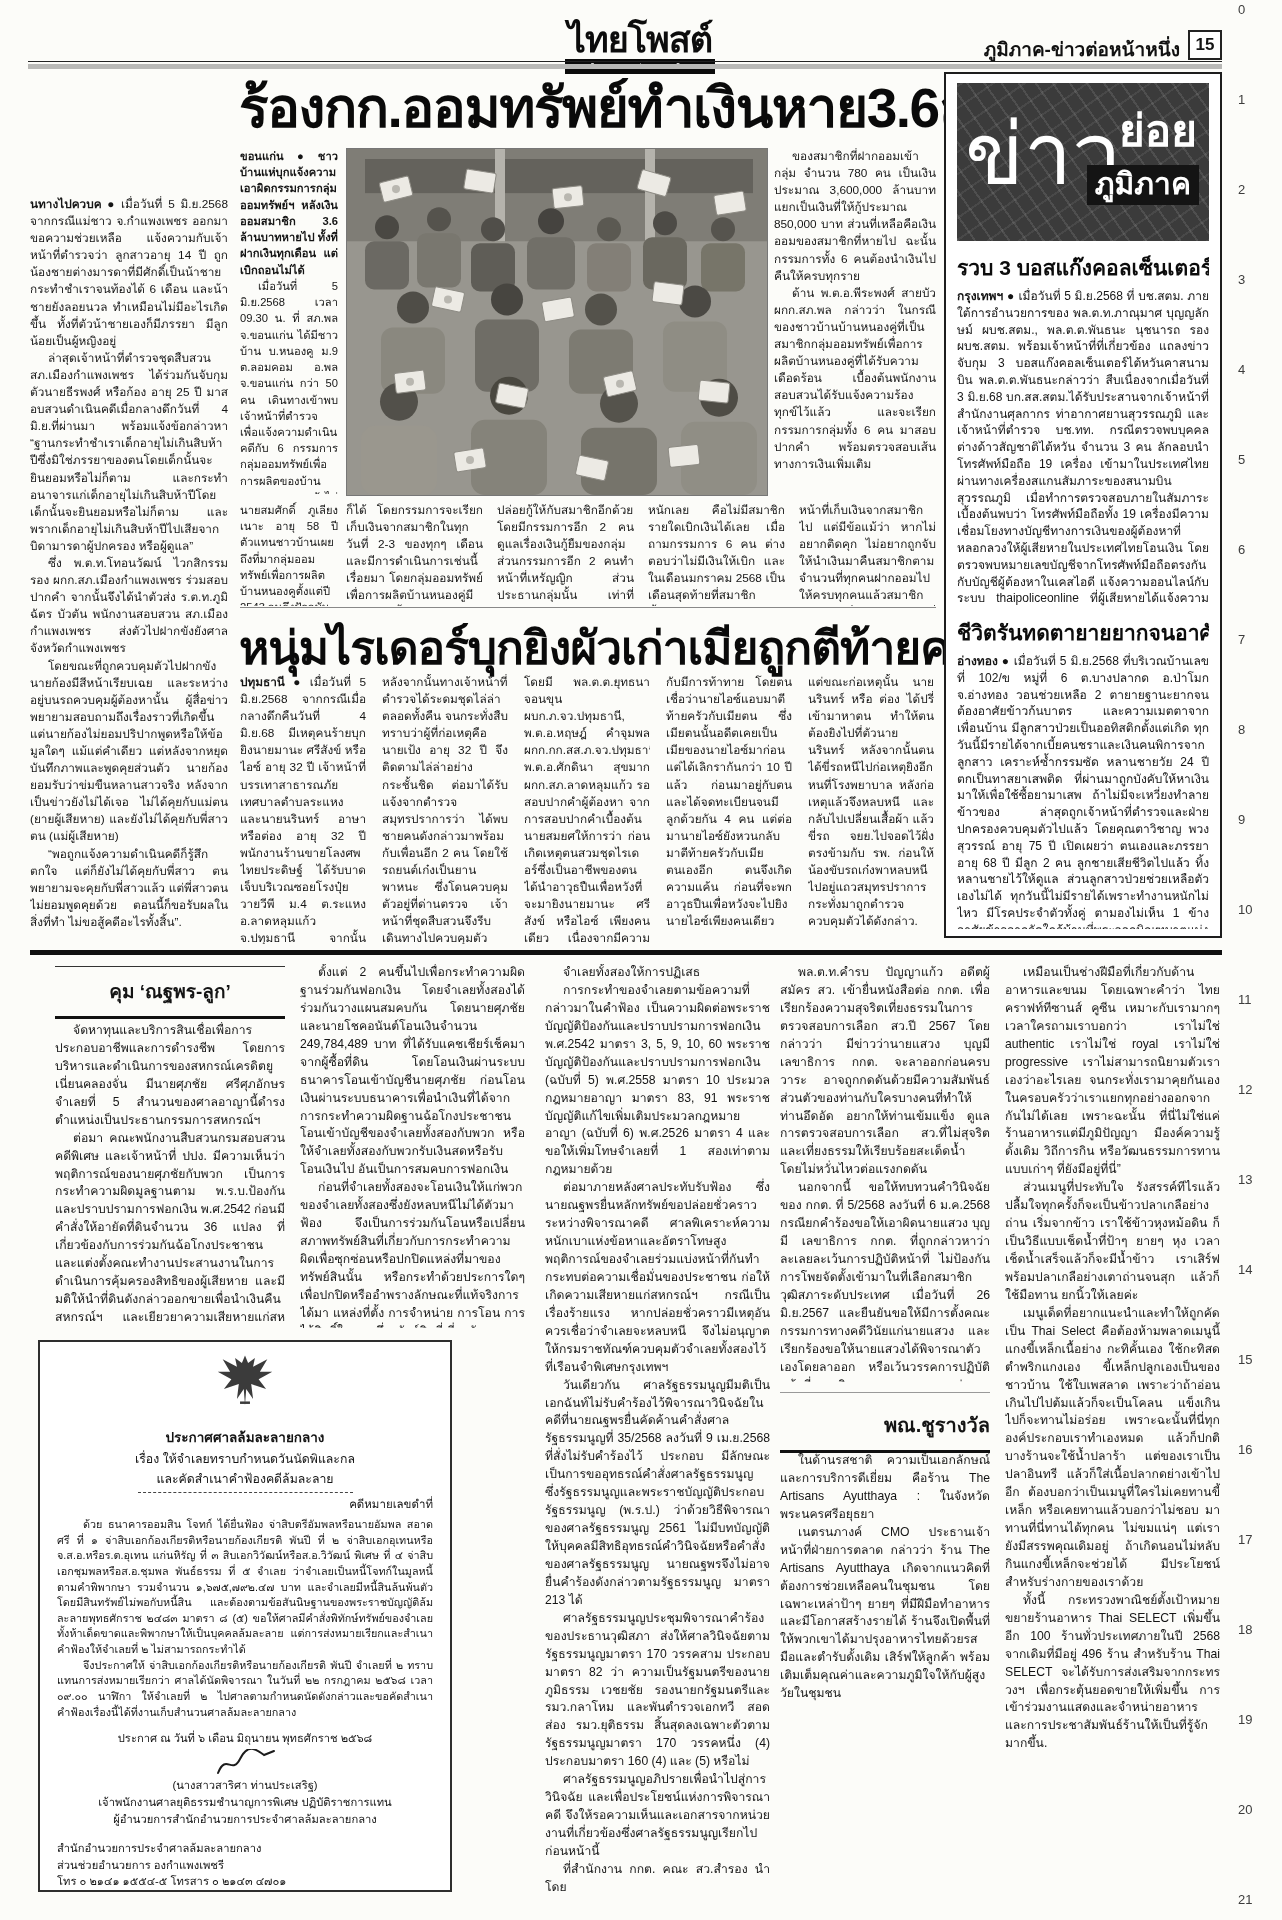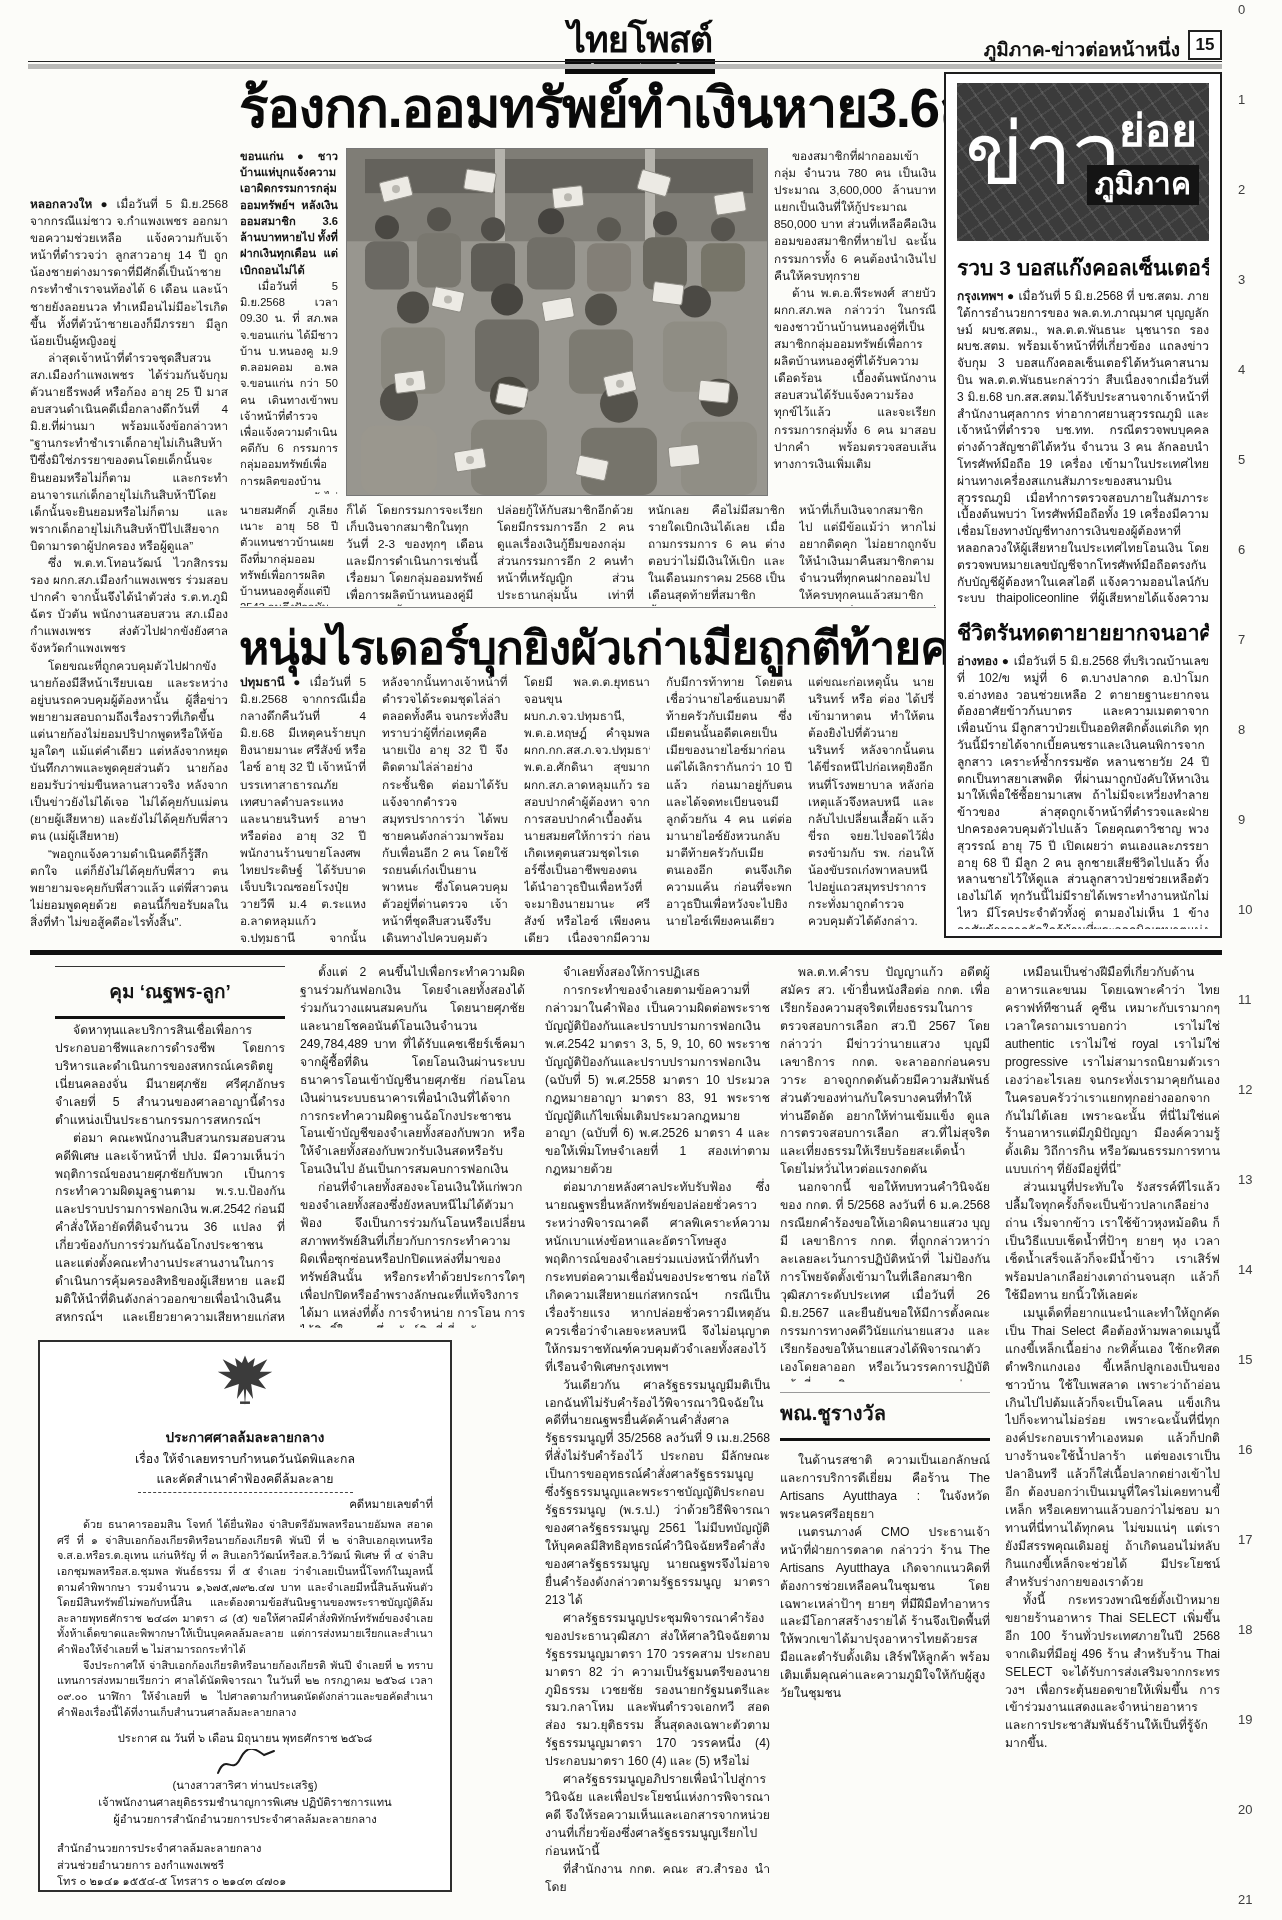--- a/index.html
+++ b/index.html
@@ -60,21 +60,21 @@
   #big-divider{left:30px;top:950px;width:1192px;height:5px;background:#101010;}
   
   .bcol{font-size:12.2px;line-height:1.47;text-align:justify;overflow:hidden;}
   #kum-header{left:55px;top:966px;width:230px;border-top:1px solid #333;border-bottom:3px solid #111;
         text-align:center;font-size:19px;font-weight:700;padding:9px 0 10px;}
   #b-col1{left:55px;top:1022px;width:230px;height:306px;}
   #b-col2{left:300px;top:964px;width:225px;height:364px;}
   #b-col3{left:545px;top:964px;width:225px;height:952px;}
   #b-col4-top{left:780px;top:964px;width:210px;height:418px;}
   #phon-header{left:780px;top:1392px;width:210px;border-top:1px solid #999;border-bottom:3.5px solid #111;
-        text-align:left;font-size:20px;font-weight:700;padding:4px 0 9px;}
+        text-align:right;font-size:20px;font-weight:700;padding:16px 0 9px;}
   #b-col4-bottom{left:780px;top:1452px;width:210px;height:464px;}
   #b-col5{left:1005px;top:964px;width:215px;height:952px;}
   
   #ann-box{left:38px;top:1340px;width:414px;height:552px;border:2px solid #2e2e2e;background:#fff;
         padding:10px 17px;box-sizing:border-box;overflow:hidden;}
   #ann-box .garuda{display:block;margin:0 auto;}
   .ann-title{text-align:center;font-size:13.5px;font-weight:700;margin-top:16px;}
   .ann-sub{text-align:center;font-size:12.3px;margin-top:1px;}
   .ann-dash{width:215px;margin:3px auto 0;border-bottom:1.5px dashed #444;height:1px;}
   .ann-case{text-align:right;font-size:11.5px;margin-top:2px;}
@@ -96,21 +96,21 @@
   <div class="abs" id="masthead-logo">
     <div class="logo-word">ไทยโพสต์</div>
     <div class="logo-bar">อิสรภาพแห่งความคิด</div>
   </div>
   <div class="abs" id="section-label">ภูมิภาค-ข่าวต่อหน้าหนึ่ง</div>
   <div class="abs" id="page-box">15</div>
   <div class="abs" id="rule-thin"></div>
   <div class="abs" id="rule-thick"></div>
 
   <div class="abs bodytext" id="left-body">
-    <p class="para nolead"><span class="dl">หลอกลวงให ●</span><span>เมื่อวันที่ 5 มิ.ย.2568 จากกรณีแม่ชาว จ.กำแพงเพชร ออกมาขอความช่วยเหลือ แจ้งความกับเจ้าหน้าที่ตำรวจว่า ลูกสาวอายุ 14 ปี ถูกน้องชายต่างมารดาที่มีศักดิ์เป็นน้าชาย กระทำชำเราจนท้องได้ 6 เดือน และน้าชายยังลอยนวล ทำเหมือนไม่มีอะไรเกิดขึ้น ทั้งที่ตัวน้าชายเองก็มีภรรยา มีลูกน้อยเป็นผู้หญิงอยู่</span></p>
+    <p class="para nolead"><span class="dl">นทางไปควบค ●</span><span>เมื่อวันที่ 5 มิ.ย.2568 จากกรณีแม่ชาว จ.กำแพงเพชร ออกมาขอความช่วยเหลือ แจ้งความกับเจ้าหน้าที่ตำรวจว่า ลูกสาวอายุ 14 ปี ถูกน้องชายต่างมารดาที่มีศักดิ์เป็นน้าชาย กระทำชำเราจนท้องได้ 6 เดือน และน้าชายยังลอยนวล ทำเหมือนไม่มีอะไรเกิดขึ้น ทั้งที่ตัวน้าชายเองก็มีภรรยา มีลูกน้อยเป็นผู้หญิงอยู่</span></p>
     <div>
         <p class="para">ล่าสุดเจ้าหน้าที่ตำรวจชุดสืบสวน สภ.เมืองกำแพงเพชร ได้ร่วมกันจับกุมตัวนายธีรพงศ์ หรือก้อง อายุ 25 ปี มาสอบสวนดำเนินคดีเมื่อกลางดึกวันที่ 4 มิ.ย.ที่ผ่านมา พร้อมแจ้งข้อกล่าวหา “ฐานกระทำชำเราเด็กอายุไม่เกินสิบห้าปีซึ่งมิใช่ภรรยาของตนโดยเด็กนั้นจะยินยอมหรือไม่ก็ตาม และกระทำอนาจารแก่เด็กอายุไม่เกินสิบห้าปีโดยเด็กนั้นจะยินยอมหรือไม่ก็ตาม และพรากเด็กอายุไม่เกินสิบห้าปีไปเสียจากบิดามารดาผู้ปกครอง หรือผู้ดูแล”</p>
         <p class="para">ซึ่ง พ.ต.ท.โทอนวัฒน์ ไวกสิกรรม รอง ผกก.สภ.เมืองกำแพงเพชร ร่วมสอบปากคำ จากนั้นจึงได้นำตัวส่ง ร.ต.ท.ภูมิฉัตร บัวตัน พนักงานสอบสวน สภ.เมืองกำแพงเพชร ส่งตัวไปฝากขังยังศาลจังหวัดกำแพงเพชร</p>
         <p class="para">โดยขณะที่ถูกควบคุมตัวไปฝากขัง นายก้องมีสีหน้าเรียบเฉย และระหว่างอยู่บนรถควบคุมผู้ต้องหานั้น ผู้สื่อข่าวพยายามสอบถามถึงเรื่องราวที่เกิดขึ้น แต่นายก้องไม่ยอมปริปากพูดหรือให้ข้อมูลใดๆ แม้แต่คำเดียว แต่หลังจากหยุดบันทึกภาพและพูดคุยส่วนตัว นายก้องยอมรับว่าข่มขืนหลานสาวจริง หลังจากเป็นข่าวยังไม่ได้เจอ ไม่ได้คุยกับแม่ตน (ยายผู้เสียหาย) และยังไม่ได้คุยกับพี่สาวตน (แม่ผู้เสียหาย)</p>
         <p class="para">“พอถูกแจ้งความดำเนินคดีก็รู้สึกตกใจ แต่ก็ยังไม่ได้คุยกับพี่สาว ตนพยายามจะคุยกับพี่สาวแล้ว แต่พี่สาวตนไม่ยอมพูดคุยด้วย ตอนนี้ก็ขอรับผลในสิ่งที่ทำ ไม่ขอสู้คดีอะไรทั้งสิ้น”.</p>
       </div>
   </div>
 
   <div class="abs" id="main-headline">ร้องกก.ออมทรัพย์ทำเงินหาย3.6ล.</div>
 

